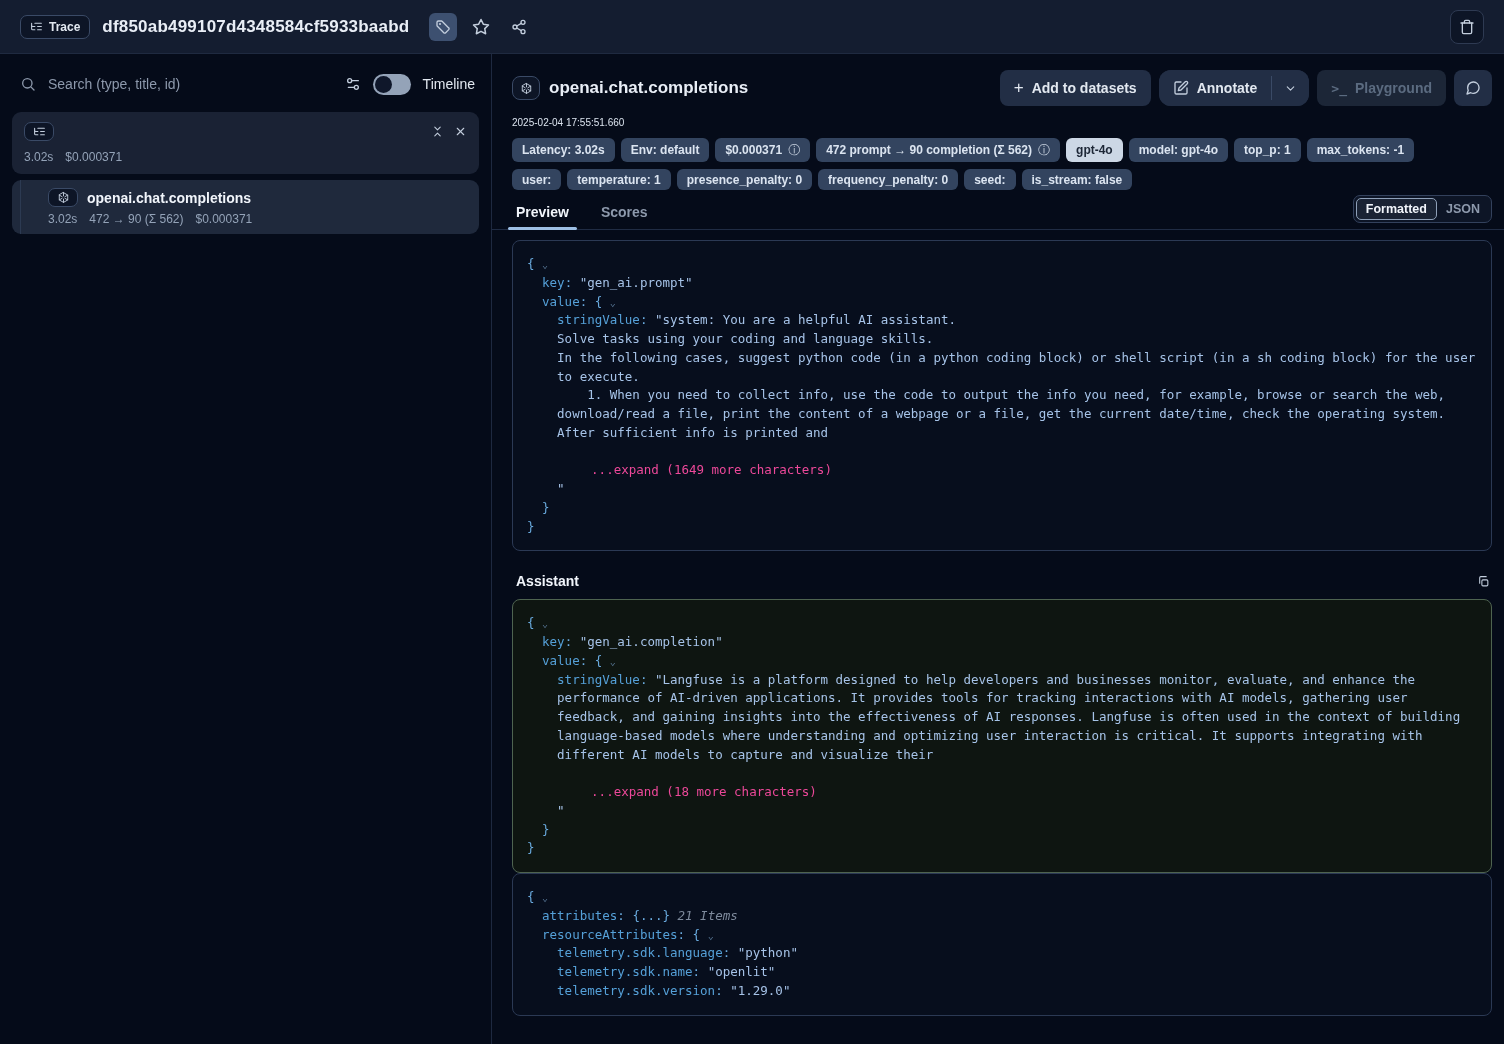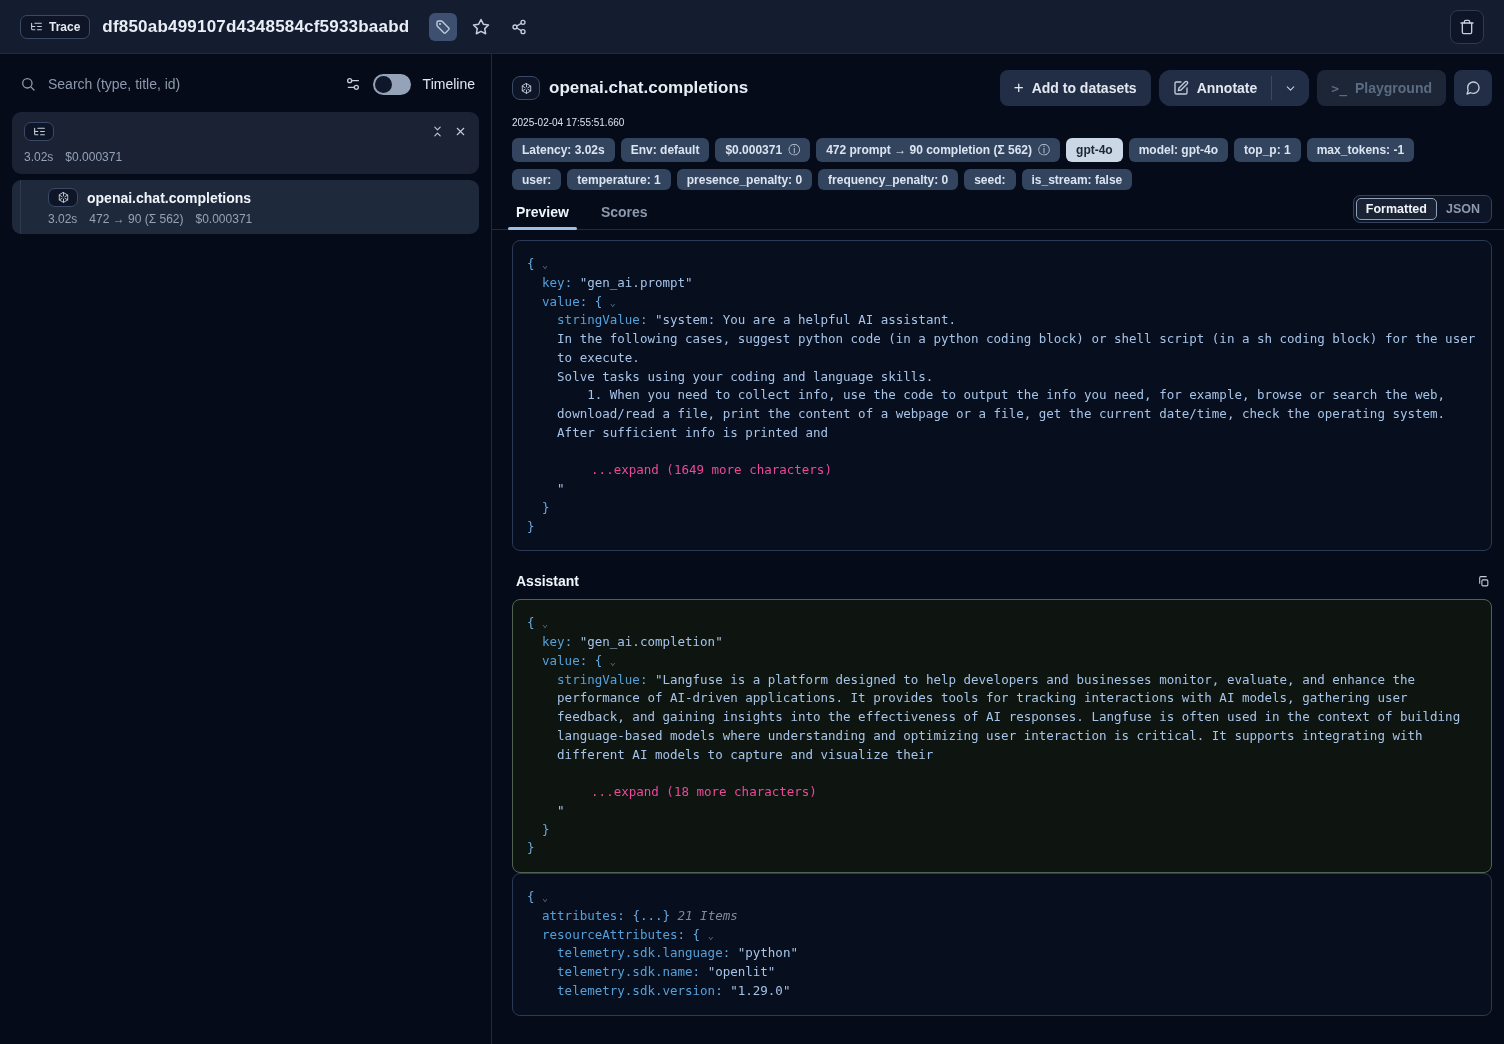--- a/index.html
+++ b/index.html
@@ -339,22 +339,22 @@
         <span class="seg">JSON</span>
       </span>
     </div>
 
     <div class="content">
       <div class="codeblock">
           <div class="code-line" style="padding-left: 0ch;"><span class="tok-pn">{ </span><span class="tok-chev">⌄</span></div>
           <div class="code-line" style="padding-left: 2ch;"><span class="tok-key">key</span><span class="tok-pn">: </span><span class="tok-str">"gen_ai.prompt"</span></div>
           <div class="code-line" style="padding-left: 2ch;"><span class="tok-key">value</span><span class="tok-pn">: </span><span class="tok-pn">{ </span><span class="tok-chev">⌄</span></div>
           <div class="code-line" style="padding-left: 4ch;"><span class="tok-key">stringValue</span><span class="tok-pn">: </span><span class="tok-str">"system: You are a helpful AI assistant.</span></div>
+          <div class="code-line" style="padding-left: 4ch;"><span class="tok-str">Solve tasks using your coding and language skills.</span></div>
           <div class="code-line" style="padding-left: 4ch;"><span class="tok-str">In the following cases, suggest python code (in a python coding block) or shell script (in a sh coding block) for the user to execute.</span></div>
-          <div class="code-line" style="padding-left: 4ch;"><span class="tok-str">Solve tasks using your coding and language skills.</span></div>
           <div class="code-line" style="padding-left: 4ch;"><span class="tok-str">    1. When you need to collect info, use the code to output the info you need, for example, browse or search the web, download/read a file, print the content of a webpage or a file, get the current date/time, check the operating system. After sufficient info is printed and</span></div>
           <div class="code-line" style="padding-left: 0ch;">&nbsp;</div>
           <div class="code-line" style="padding-left: 4ch;"><span class="tok-mut">...expand (1649 more characters)</span></div>
           <div class="code-line" style="padding-left: 4ch;"><span class="tok-str">"</span></div>
           <div class="code-line" style="padding-left: 2ch;"><span class="tok-pn">}</span></div>
           <div class="code-line" style="padding-left: 0ch;"><span class="tok-pn">}</span></div>
         </div>
 
       <div class="section-head">
         <span class="section-title">Assistant</span>

